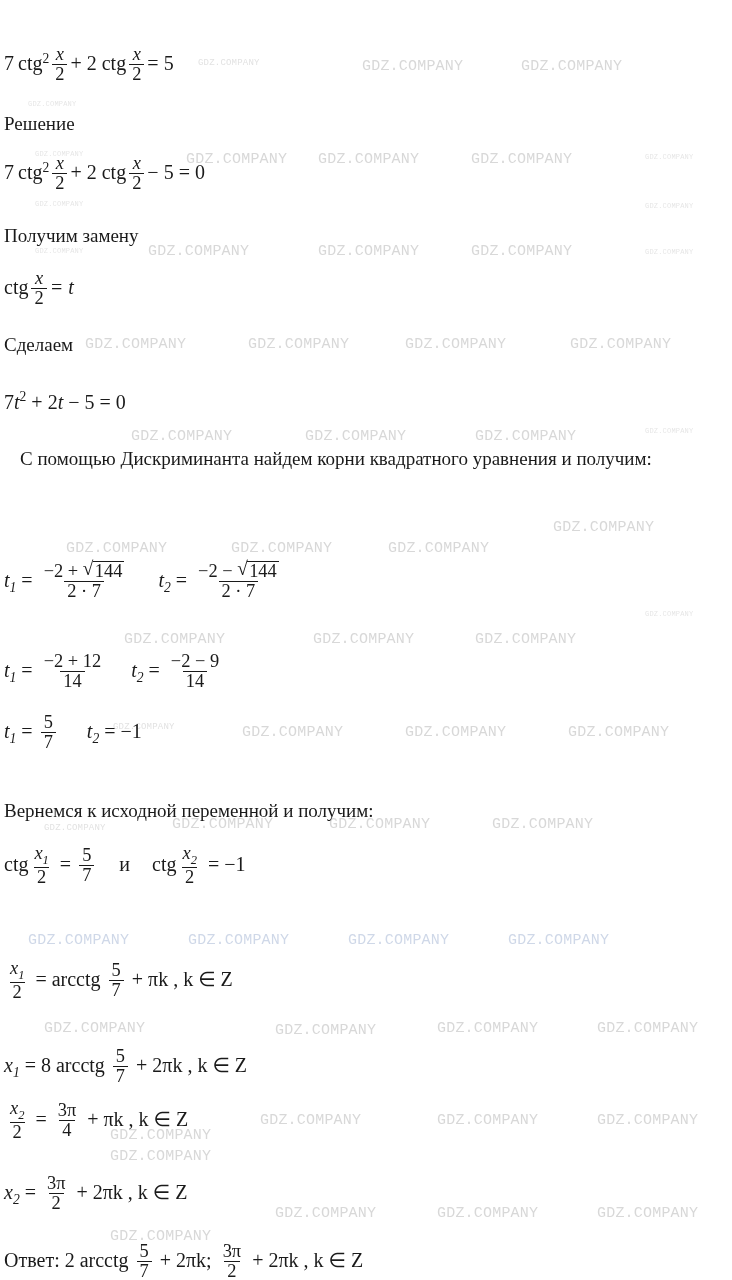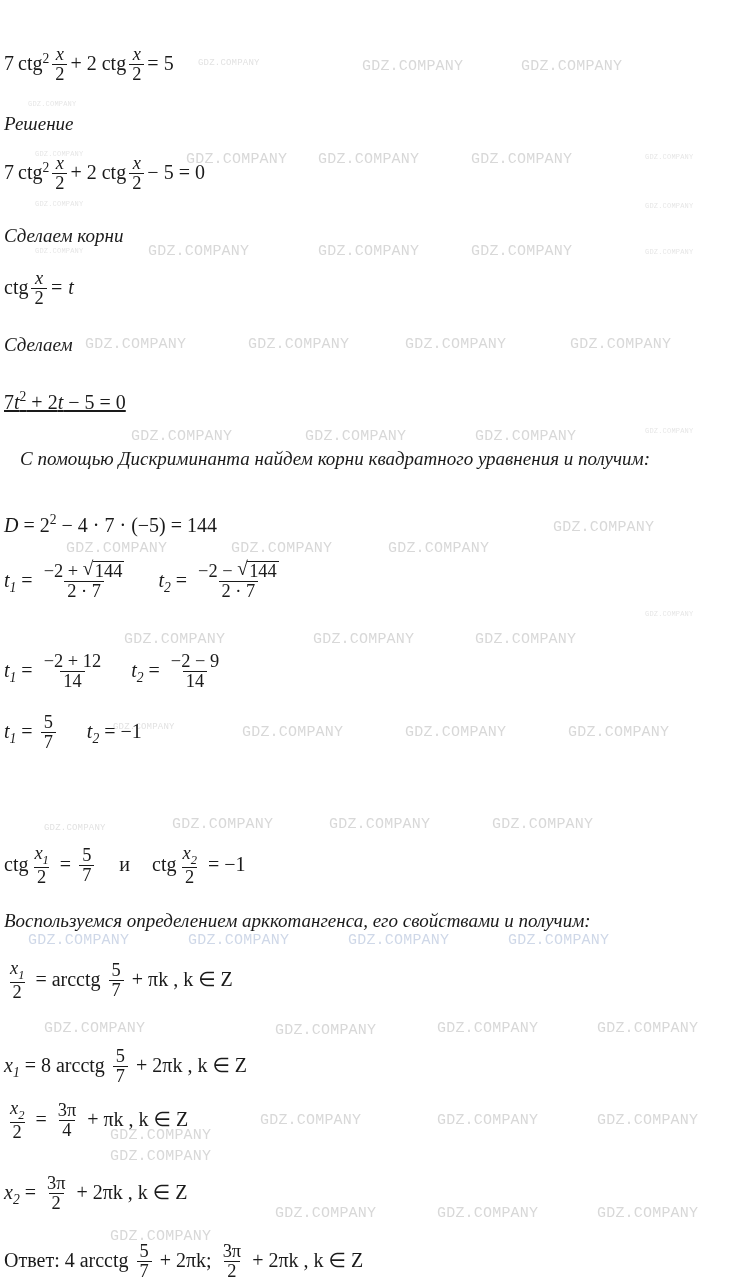--- a/index.html
+++ b/index.html
@@ -7,21 +7,21 @@
     width:732px;
     height:1280px;
     background:#ffffff;
     font-family:"Liberation Serif", serif;
     color:#1a1a1a;
     position:relative;
     overflow:hidden;
   }
   .page{position:relative;width:732px;height:1280px;padding:0;}
 
-  .line{position:absolute;white-space:nowrap;font-style:italic;}
+  .line{position:absolute;white-space:nowrap;}
   .txt{font-family:"Liberation Serif", serif;font-size:19px;color:#1a1a1a;}
   .math{font-family:"Liberation Serif", serif;font-size:20px;color:#1a1a1a;font-style:normal;}
   .it{font-style:italic;}
 
   
   .frac{display:inline-flex;flex-direction:column;align-items:center;vertical-align:middle;margin:0 3px;position:relative;top:-1px;}
   .frac .num{display:block;padding:0 3px;line-height:1.05;font-size:0.92em;}
   .frac .den{display:block;padding:0 3px;line-height:1.05;font-size:0.92em;border-top:1px solid #1a1a1a;}
   .sub{font-size:0.68em;vertical-align:sub;}
   .sup{font-size:0.68em;vertical-align:super;}
@@ -119,40 +119,37 @@
   <div class="line math" style="left:4px;top:155px;">
     <span>7 ctg</span><span class="sup">2</span><span class="frac">
         <span class="num it">x</span>
         <span class="den">2</span>
       </span><span>+ 2 ctg</span><span class="frac">
         <span class="num it">x</span>
         <span class="den">2</span>
       </span><span>− 5 = 0</span>
   </div>
 
-  <div class="line txt" style="left:4px;top:225px;font-size:19px;">Сделаем корни</div>
+  <div class="line txt" style="left:4px;top:225px;font-size:19px;">Получим замену</div>
 
   <div class="line math" style="left:4px;top:270px;">
     <span>ctg</span><span class="frac">
         <span class="num it">x</span>
         <span class="den">2</span>
       </span><span class="it">= t</span>
   </div>
 
   <div class="line txt" style="left:4px;top:334px;font-size:19px;">Сделаем</div>
 
-  <div class="line math" style="left:4px;top:389px;text-decoration:underline;">
+  <div class="line math" style="left:4px;top:389px;">
     <span>7<span class="it">t</span><span class="sup">2</span> + 2<span class="it">t</span> − 5 = 0</span>
   </div>
 
   <div class="line txt" style="left:20px;top:448px;font-size:19px;white-space:normal;width:716px;">С помощью Дискриминанта найдем корни квадратного уравнения и получим:</div>
 
-  <div class="line math" style="left:4px;top:512px;">
-    <span><span class="it">D</span> = 2<span class="sup">2</span> − 4 · 7 · (−5) = 144</span>
-  </div>
 
   <div class="line math" style="left:4px;top:562px;">
     <span class="it">t<span class="sub">1</span></span>
     <span>=</span>
     <span class="frac">
       <span class="num">−2 + <span class="sqrt"><span class="rad">144</span></span></span>
       <span class="den">2 · 7</span>
     </span>
     <span style="display:inline-block;width:18px;"></span>
     <span class="it">t<span class="sub">2</span></span>
@@ -184,20 +181,21 @@
     <span>=</span>
     <span class="frac">
       <span class="num">5</span>
       <span class="den">7</span>
     </span>
     <span style="display:inline-block;width:18px;"></span>
     <span class="it">t<span class="sub">2</span></span>
     <span>= −1</span>
   </div>
 
+  <div class="line txt" style="left:4px;top:800px;font-size:19px;">Вернемся к исходной переменной и получим:</div>
 
   <div class="line math" style="left:4px;top:845px;">
     <span>ctg</span><span class="frac">
         <span class="num it">x<span class="sub">1</span></span>
         <span class="den">2</span>
       </span>
     <span>=</span>
     <span class="frac">
         <span class="num">5</span>
         <span class="den">7</span>
@@ -205,21 +203,20 @@
     <span style="display:inline-block;width:12px;"></span>
     <span>и</span>
     <span style="display:inline-block;width:12px;"></span>
     <span>ctg</span><span class="frac">
         <span class="num it">x<span class="sub">2</span></span>
         <span class="den">2</span>
       </span>
     <span>= −1</span>
   </div>
 
-  <div class="line txt" style="left:4px;top:910px;font-size:19px;">Воспользуемся определением арккотангенса, его свойствами и получим:</div>
 
   <div class="line math" style="left:4px;top:960px;">
     <span class="frac">
         <span class="num it">x<span class="sub">1</span></span>
         <span class="den">2</span>
       </span>
     <span>= arcctg</span>
     <span class="frac">
         <span class="num">5</span>
         <span class="den">7</span>
@@ -254,21 +251,21 @@
     <span class="it">x<span class="sub">2</span></span>
     <span>=</span>
     <span class="frac">
         <span class="num">3π</span>
         <span class="den">2</span>
       </span>
     <span>+ 2πk , k ∈ Z</span>
   </div>
 
   <div class="line math" style="left:4px;top:1243px;">
-    <span>Ответ: 4 arcctg</span>
+    <span>Ответ: 2 arcctg</span>
     <span class="frac">
         <span class="num">5</span>
         <span class="den">7</span>
       </span>
     <span>+ 2πk;</span>
     <span class="frac">
         <span class="num">3π</span>
         <span class="den">2</span>
       </span>
     <span>+ 2πk   , k ∈ Z</span>

